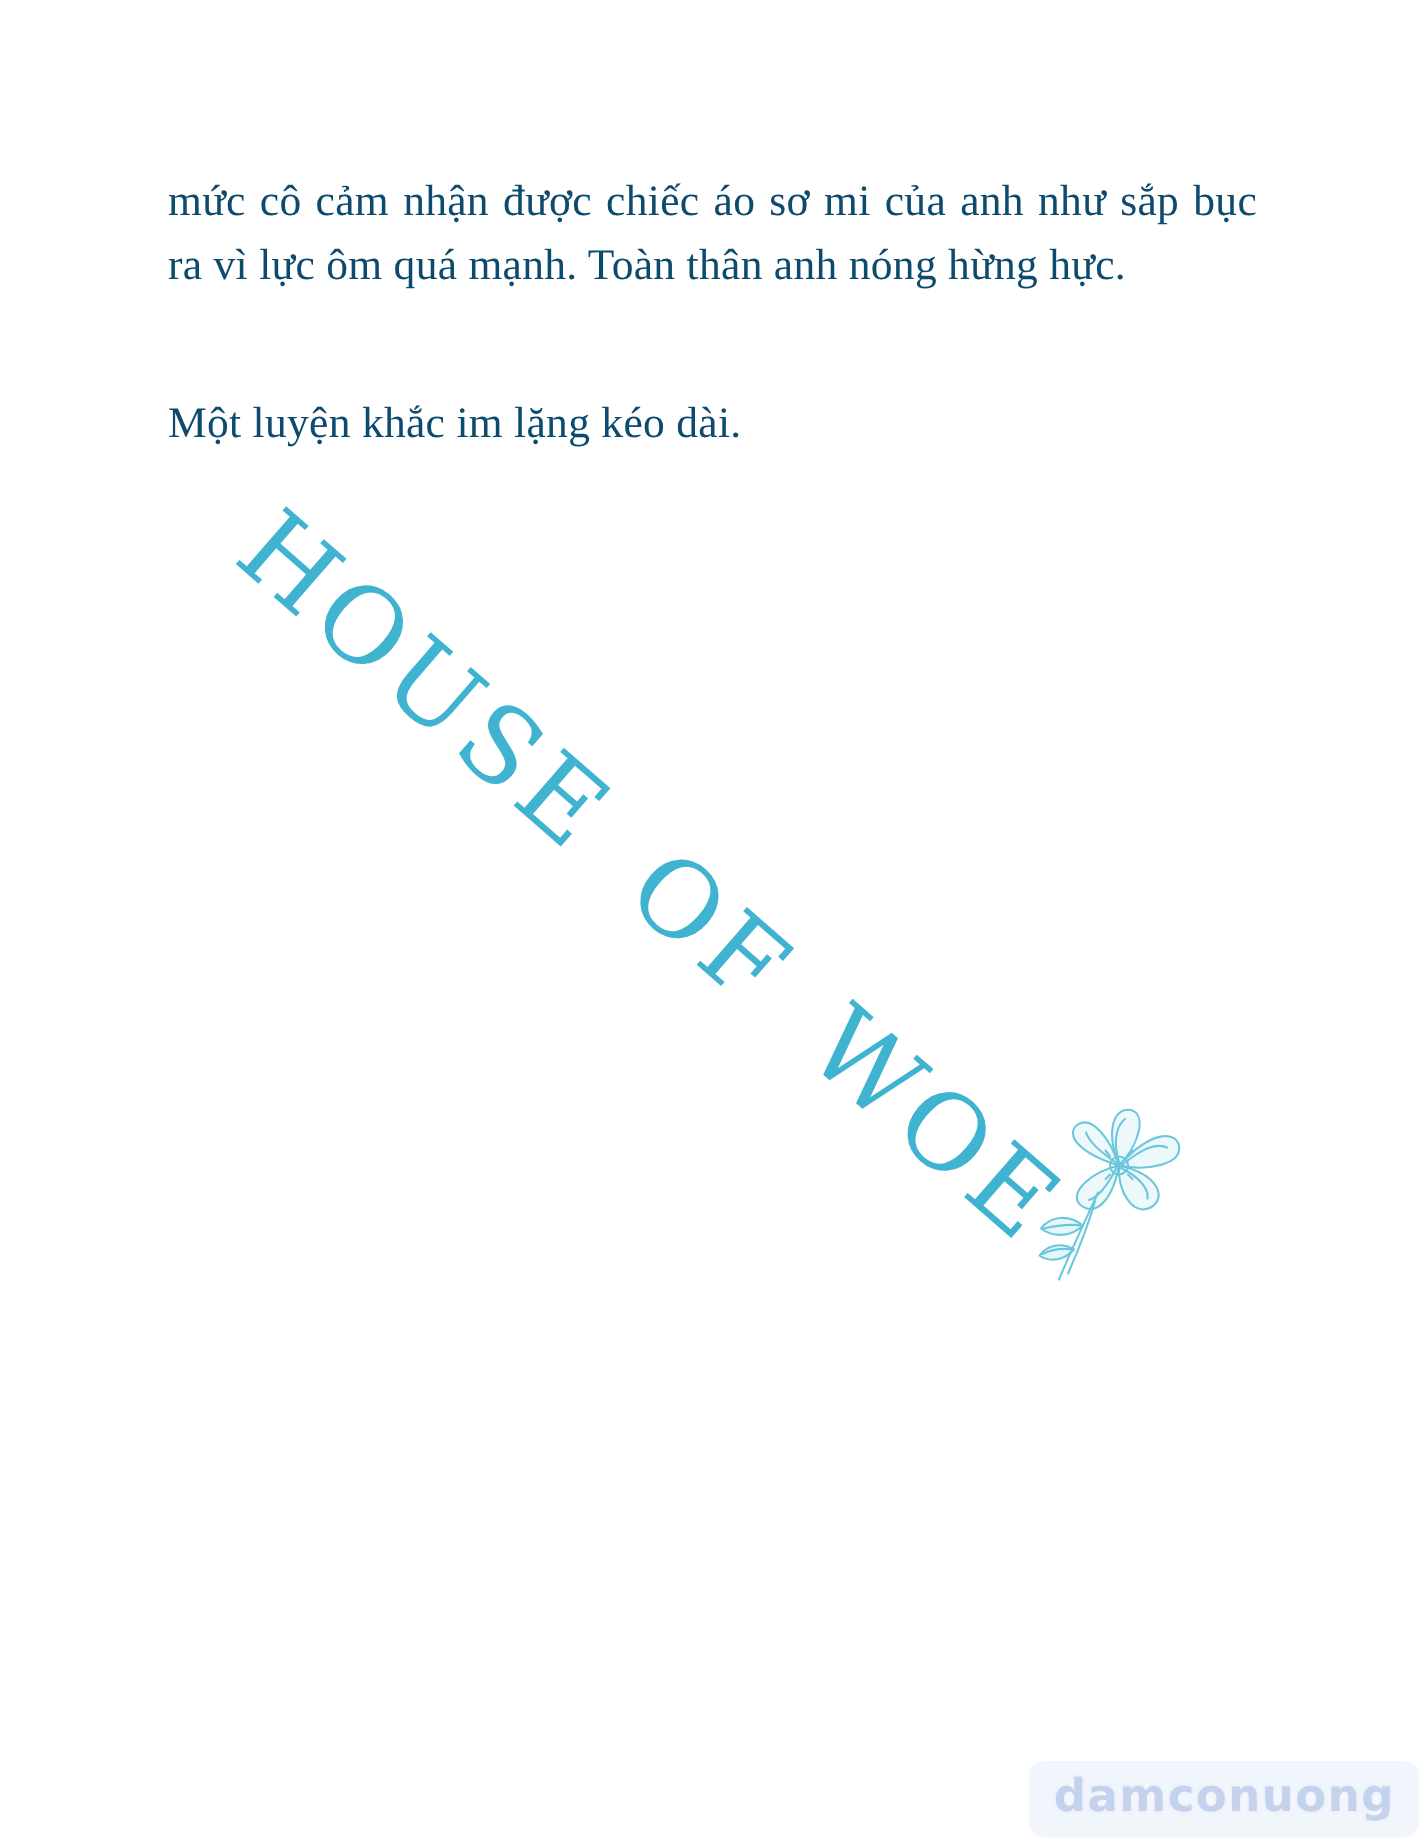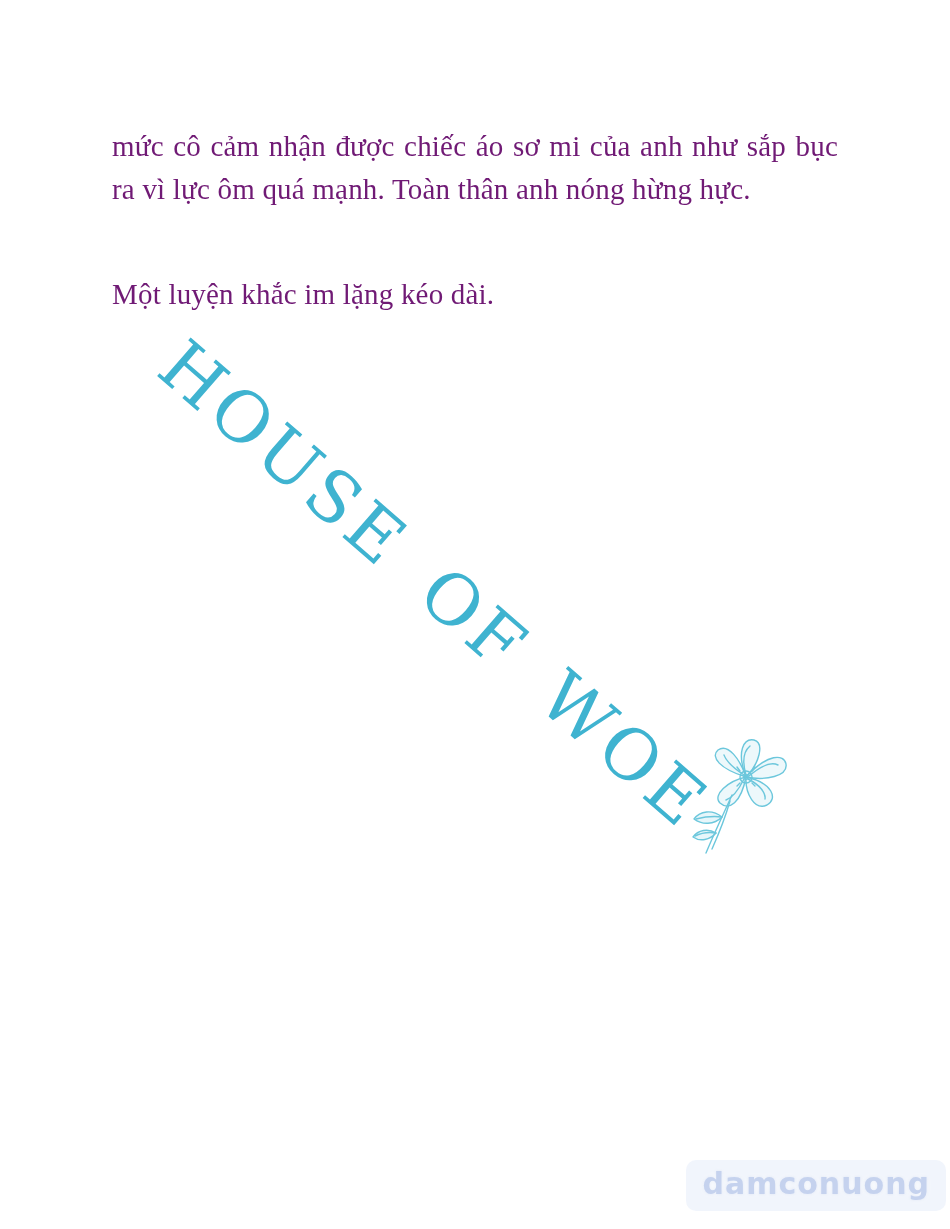--- a/index.html
+++ b/index.html
@@ -17,24 +17,24 @@
   }
   
   .content {
     position: absolute;
     left: 112px;
     top: 113px;
     width: 726px;
     z-index: 2;
   }
   .content p {
-    margin: 12px 0 62px 0;
+    margin: 0 0 62px 0;
     font-size: 29px;
     line-height: 43px;
-    color: #701a75;
+    color: #0c4a6e;
     text-align: justify;
     text-justify: inter-word;
     letter-spacing: 0.2px;
   }
   
   .watermark {
     position: absolute;
     left: 193px;
     top: 329px;
     transform: rotate(41deg);
@@ -64,21 +64,21 @@
     stroke-width: 1.4;
     stroke-linecap: round;
     stroke-linejoin: round;
   }
   .flower .petal { fill: rgba(173, 224, 238, 0.22); }
   .flower .leaf  { fill: rgba(173, 224, 238, 0.30); }
   
   .site-badge {
     position: absolute;
     right: 4px;
-    bottom: 18px;
+    bottom: 4px;
     padding: 6px 16px 10px 16px;
     border-radius: 10px;
     background: rgba(221, 230, 248, 0.40);
     z-index: 3;
   }
   .site-badge span {
     font-family: "DejaVu Sans", sans-serif;
     font-weight: 700;
     font-size: 30px;
     letter-spacing: 1px;

